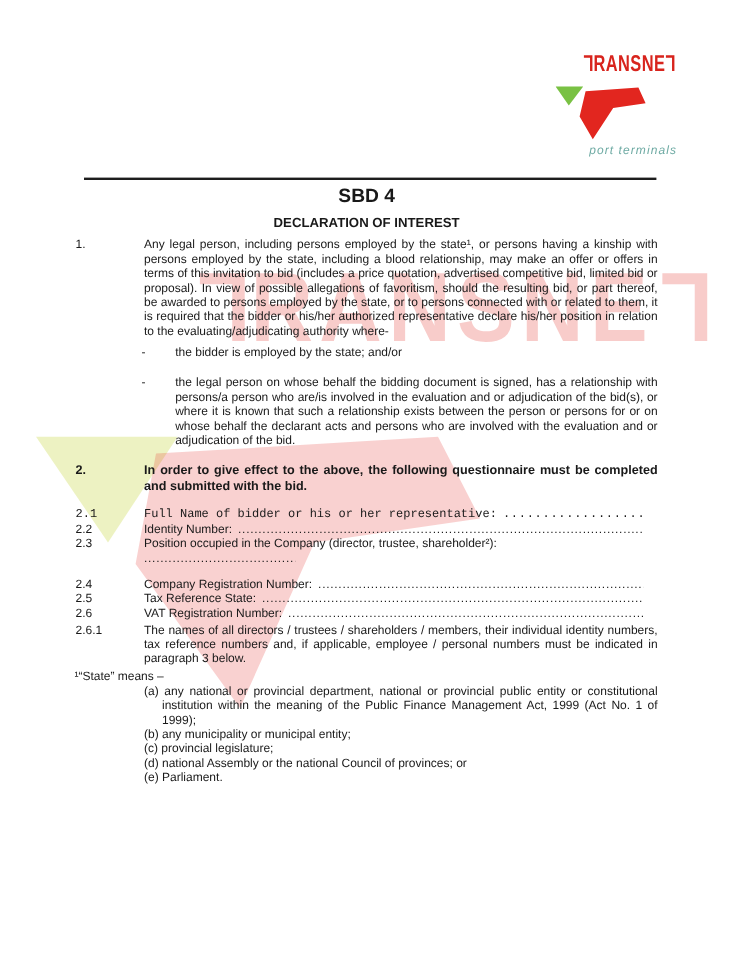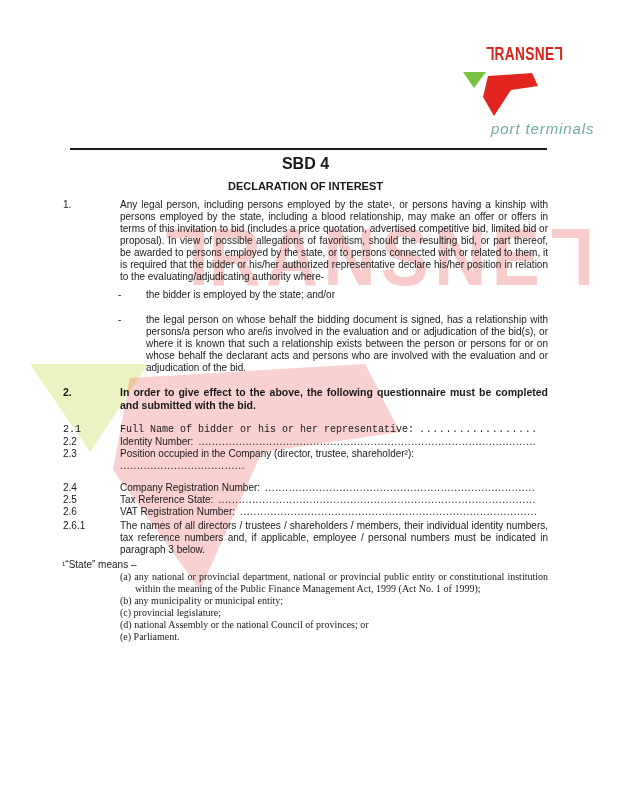--- a/index.html
+++ b/index.html
@@ -19,21 +19,21 @@
   
   .logo-word{
     position:absolute;left:486px;top:44px;z-index:2;line-height:1;white-space:nowrap;
     font-weight:bold;font-size:19px;letter-spacing:0.5px;color:#d8241d;
     transform:scaleX(0.72);transform-origin:left top;
   }
   .tflip{display:inline-block;transform:scaleX(-1);}
   .logo-mark{position:absolute;left:463px;top:70px;z-index:2;}
   .logo-tagline{
     position:absolute;left:491px;top:120px;z-index:2;
-    font-size:15px;font-style:italic;letter-spacing:0.9px;color:#6faba4;
+    font-size:10px;font-style:italic;letter-spacing:0.9px;color:#6faba4;
   }
   
   .content{
     position:absolute;left:63px;top:148px;width:485px;z-index:1;
     font-size:10px;line-height:12px;
   }
   .rule{height:0;border-top:2px solid #1d1d1d;margin-left:7px;width:477px;}
   .doc-code{margin-top:8px;text-align:center;font-weight:bold;font-size:16px;}
   .title{margin-top:10px;text-align:center;font-weight:bold;font-size:11px;}
   .block{position:relative;padding-left:57px;}
@@ -47,21 +47,21 @@
   .c2{margin-top:12px;font-weight:bold;font-size:10.5px;line-height:12.5px;}
   .frow{display:flex;align-items:center;}
   .frow .lbl{white-space:nowrap;}
   .dots{flex:1 1 auto;overflow:hidden;white-space:nowrap;letter-spacing:0.6px;margin-left:5px;margin-right:12px;}
   .dots-short{display:block;width:126px;overflow:hidden;white-space:nowrap;letter-spacing:0.6px;}
   .f21{margin-top:13px;font-family:Liberation Mono, monospace;}
   .f22,.f23,.f25,.f26{}
   .f24{margin-top:10px;}
   .f261{margin-top:2px;}
   .fn-intro{margin-top:3px;margin-left:-1px;}
-  .fn-item{padding-left:72px;text-indent:-15px;font-family:Liberation Serif, serif;}
+  .fn-item{padding-left:72px;text-indent:-15px;}
   .fn2{margin-top:13px;padding-left:7px;text-indent:-7px;}
 </style>
 </head>
 <body>
 
 <div class="page">
 
   <div class="wm-layer">
     <div class="wm-word"><span class="tflip">Γ</span><span>RANSNE</span><span class="tflip">Γ</span></div>
     <svg class="wm-mark" width="618" height="800" viewBox="0 0 618 800">

